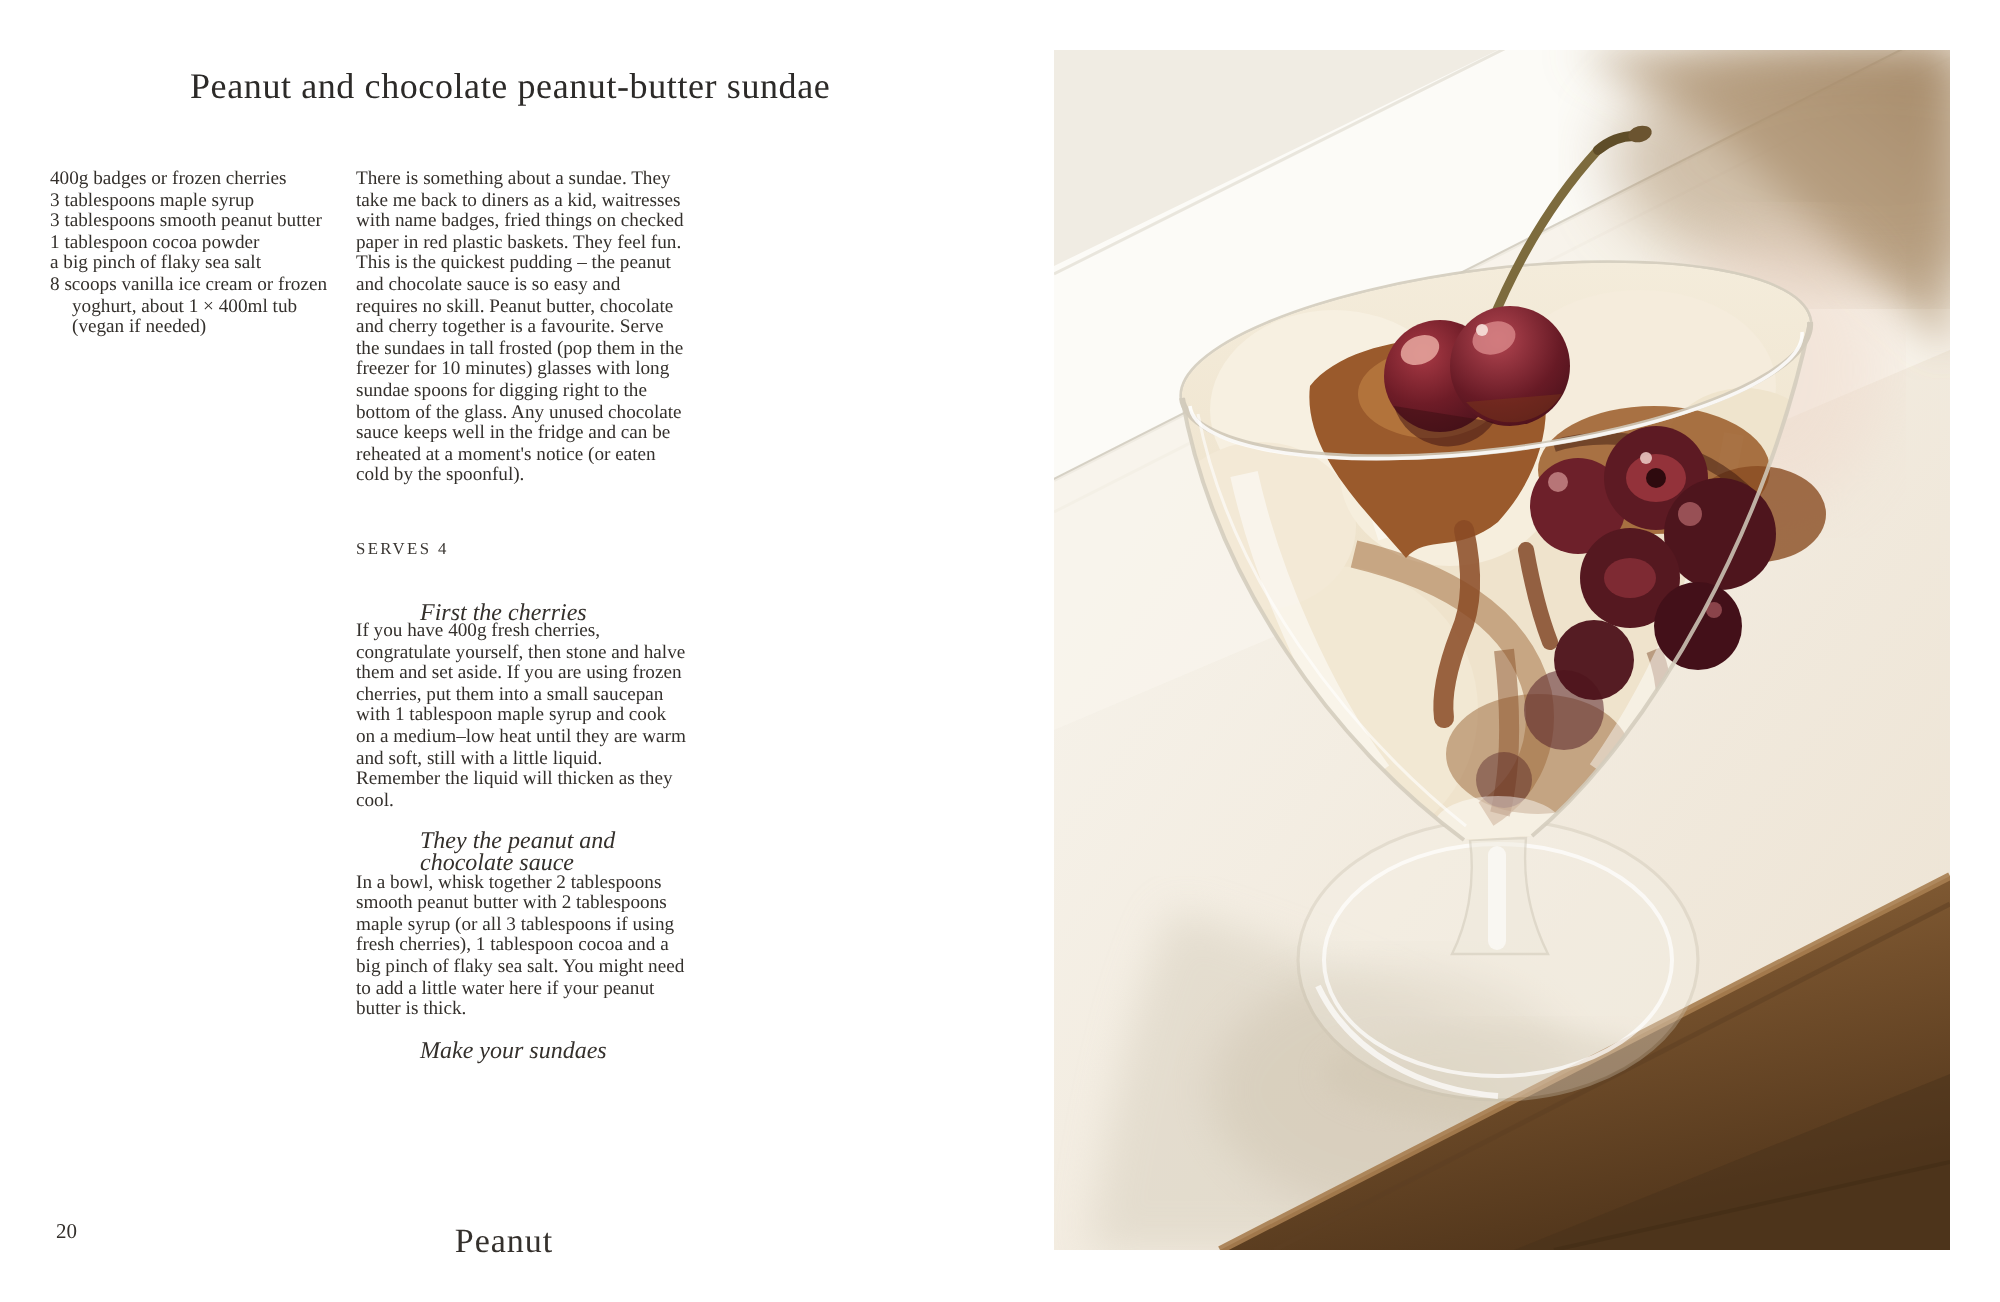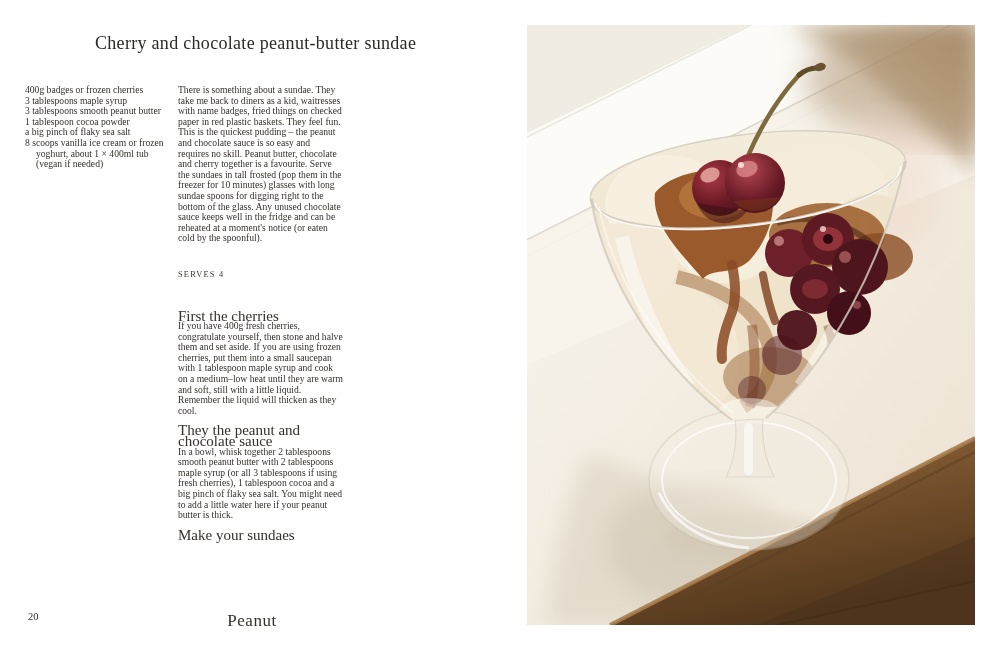--- a/index.html
+++ b/index.html
@@ -23,45 +23,45 @@
     font-size:9.6px; line-height:10.6px; list-style:none;
   }
   .ingredients li { padding-left:11px; text-indent:-11px; }
 
   .main-col {
     position:absolute; left:178px; top:85px; width:165px;
     font-size:9.6px; line-height:10.6px;
   }
   .intro { margin-bottom:26px; }
   .serves {
-    font-size:8.4px; letter-spacing:1.2px; margin-bottom:30px; color:#3a3632;
+    font-size:8.4px; letter-spacing:1.2px; margin-bottom:20px; color:#3a3632;
   }
   .step { margin-bottom:9px; }
-  .step-heading { font-weight:400; font-size:15px; }
+  .step-heading { font-style:italic; font-weight:400; font-size:12px;margin-left:32px; }
 
   .footer-num {
     position:absolute; left:28px; top:611px; font-size:10.5px; color:#34302c;
   }
   .footer-chapter {
     position:absolute; left:172px; top:611px; width:160px; text-align:center;
     font-size:17px; letter-spacing:.5px; color:#34302c;
   }
 
   .photo {
     position:absolute; left:527px; top:25px; width:448px; height:600px;
     overflow:hidden; background:#f0e9dc;
   }
   .photo svg { display:block; }
 </style>
 </head>
 <body>
 
 <div class="spread">
 
-  <h1 class="page-title">Cherry and chocolate peanut-butter sundae</h1>
+  <h1 class="page-title">Peanut and chocolate peanut-butter sundae</h1>
 
   <ul class="ingredients">
     <li>400g badges or frozen cherries</li>
     <li>3 tablespoons maple syrup</li>
     <li>3 tablespoons smooth peanut butter</li>
     <li>1 tablespoon cocoa powder</li>
     <li>a big pinch of flaky sea salt</li>
     <li>8 scoops vanilla ice cream or frozen yoghurt, about 1 × 400ml tub (vegan if needed)</li>
   </ul>
 

